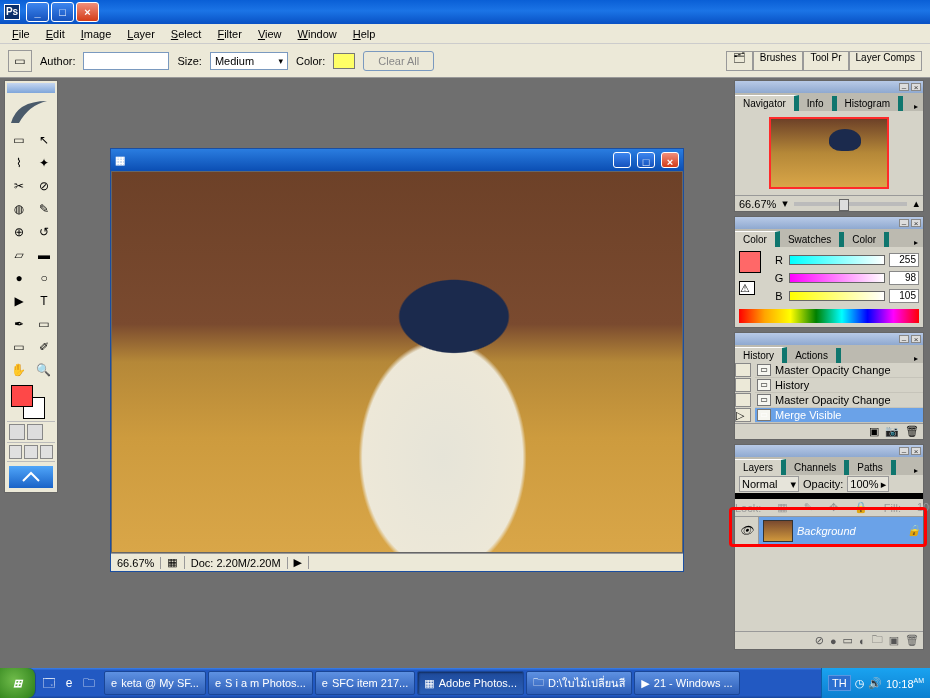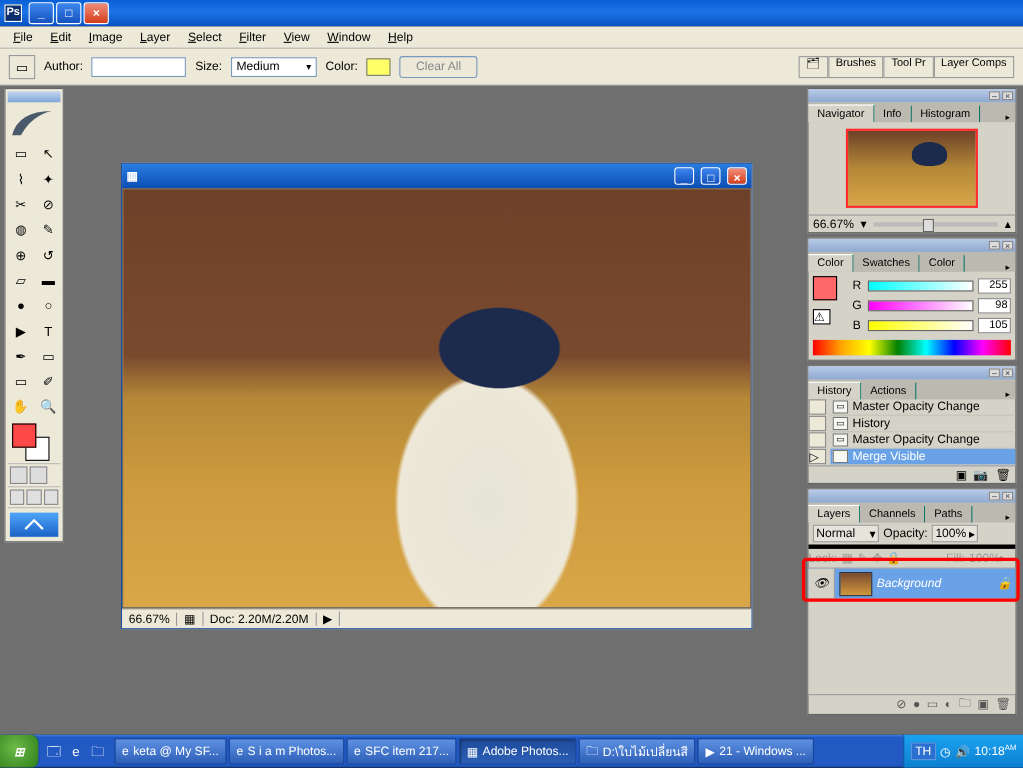--- a/index.html
+++ b/index.html
@@ -60,21 +60,21 @@
 }
 .doc-status { height:18px; background:#ece9d8; border-top:1px solid #999; display:flex; align-items:center; font-size:10px; }
 .doc-status .cell { padding:0 6px; border-right:1px solid #999; }
 
 
 .dock { position:absolute; right:6px; top:2px; width:190px; display:flex; flex-direction:column; gap:4px; }
 .panel { background:#d5d3c8; border:1px solid #666; }
 .panel-head { height:12px; background:linear-gradient(#b8cae7,#8fa9d0); position:relative; display:flex; justify-content:flex-end; align-items:center; gap:2px; padding-right:2px; }
 .panel-head .pmini { width:10px; height:8px; font-size:8px; line-height:8px; text-align:center; color:#333; border:1px solid #888; background:#ddd; }
 .tabs { display:flex; background:#bcbab0; height:18px; align-items:flex-end; }
-.tab { padding:2px 8px; background:#bcbab0; font-size:10px; border-right:1px solid #0f766e; }
+.tab { padding:2px 8px; background:#bcbab0; font-size:10px; border-right:5px solid #0f766e; }
 .tab.active { background:#d5d3c8; border-top:1px solid #fff; }
 .tab-menu { margin-left:auto; width:14px; text-align:center; font-size:8px; }
 .panel-body { padding:4px; }
 
 .nav-thumb { width:120px; height:72px; margin:2px auto; border:2px solid #ff2a2a; background:linear-gradient(to bottom,#6d4128 0%,#b58838 50%,#d9a648 100%); position:relative; }
 .nav-thumb::after { content:""; position:absolute; right:26px; top:10px; width:32px; height:22px; background:#1b2a4d; border-radius:50% 50% 40% 40%; }
 .nav-foot { height:16px; display:flex; align-items:center; font-size:10px; padding:0 4px; gap:6px; border-top:1px solid #999; }
 .nav-slider { flex:1; height:4px; background:#bbb; position:relative; }
 .nav-slider::after { content:""; position:absolute; left:40%; top:-3px; width:8px; height:10px; background:#ddd; border:1px solid #666; }
 
@@ -89,23 +89,23 @@
 .ramp { height:14px; background:linear-gradient(to right,red,orange,yellow,green,cyan,blue,magenta,red); margin-top:4px; }
 
 .hist-col { width:18px; float:left; }
 .hist-slot { width:16px; height:14px; border:1px solid #888; margin-bottom:1px; background:#ece9d8; }
 .hist-list { margin-left:20px; }
 .hist-item { height:15px; display:flex; align-items:center; padding:0 2px; font-size:10px; border-bottom:1px solid #c6c4ba; gap:4px; }
 .hist-item.sel { background:#6aa2e8; color:#fff; }
 .hist-item .hi-icon { width:14px; height:12px; border:1px solid #777; background:#f6f6f0; font-size:8px; line-height:10px; text-align:center; }
 .hist-foot { height:16px; border-top:1px solid #999; display:flex; justify-content:flex-end; align-items:center; gap:6px; padding:0 4px; font-size:10px; }
 
-.layer-opts { height:24px; display:flex; align-items:center; gap:4px; padding:0 4px; border-bottom:4px solid #000000; font-size:10px; }
+.layer-opts { height:24px; display:flex; align-items:center; gap:4px; padding:0 4px; border-bottom:6px solid #000000; font-size:10px; }
 .layer-opts .sel { width:60px; height:16px; border:1px solid #999; background:#e6e4da; padding:0 2px; display:flex; justify-content:space-between; align-items:center; }
-.layer-lock { height:18px; display:flex; align-items:center; gap:4px; padding:0 0; border-bottom:1px solid #999; color:#999; font-size:10px; }
+.layer-lock { height:18px; display:flex; align-items:center; gap:16px; padding:0 0; border-bottom:1px solid #999; color:#999; font-size:10px;text-align:center; }
 .layer-row { height:28px; display:flex; align-items:center; border-bottom:1px solid #bbb; background:#6aa2e8; color:#fff; font-style:italic; }
 .layer-eye { width:24px; height:100%; display:flex; align-items:center; justify-content:center; border-right:1px solid #999; background:#d5d3c8; color:#000; }
 .layer-thumb { width:30px; height:22px; margin:0 4px; border:1px solid #333; background:linear-gradient(#7a4a2f,#d0983c); }
 .layer-name { flex:1; }
 .layer-lockicon { width:18px; text-align:center; }
 .layer-empty { height:86px; background:#d5d3c8; }
 .layer-foot { height:18px; border-top:1px solid #999; display:flex; justify-content:flex-end; align-items:center; gap:6px; padding:0 4px; font-size:10px; color:#555; }
 .layer-highlight { position:absolute; border:3px solid #ff0000; border-radius:4px; pointer-events:none; }
 
 

